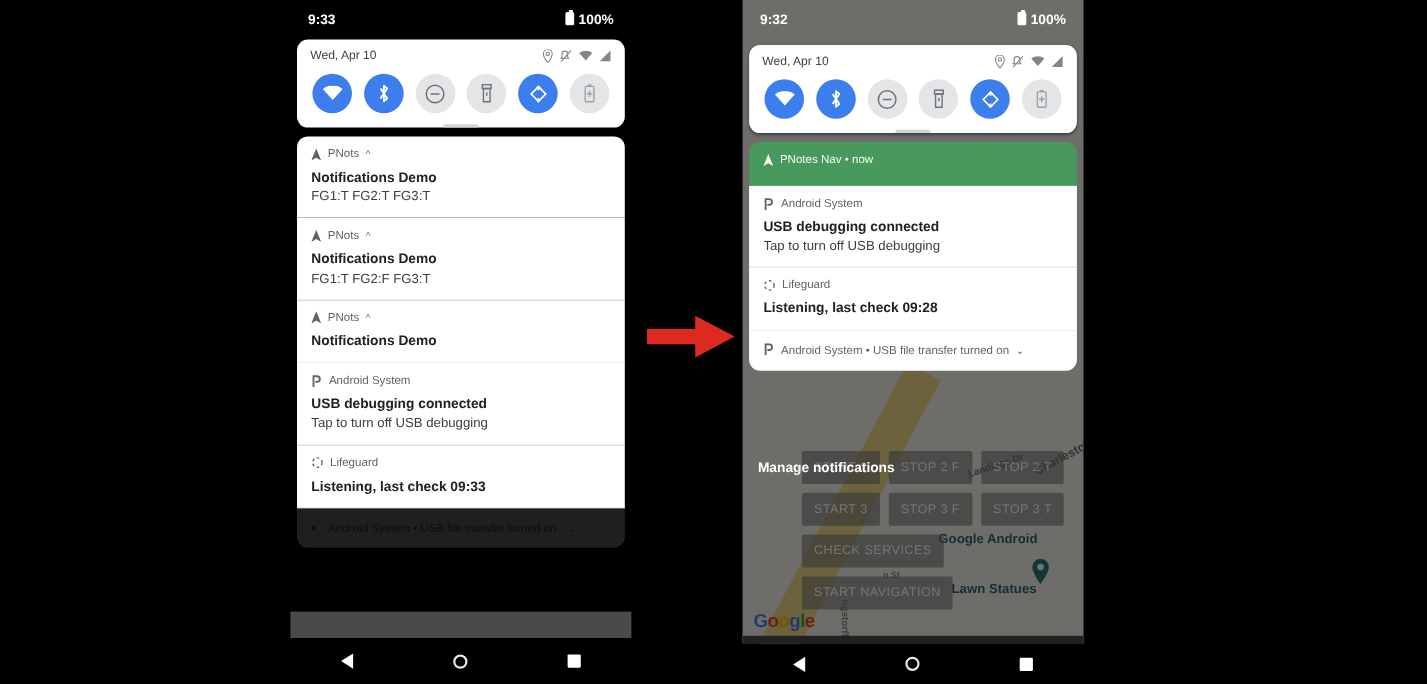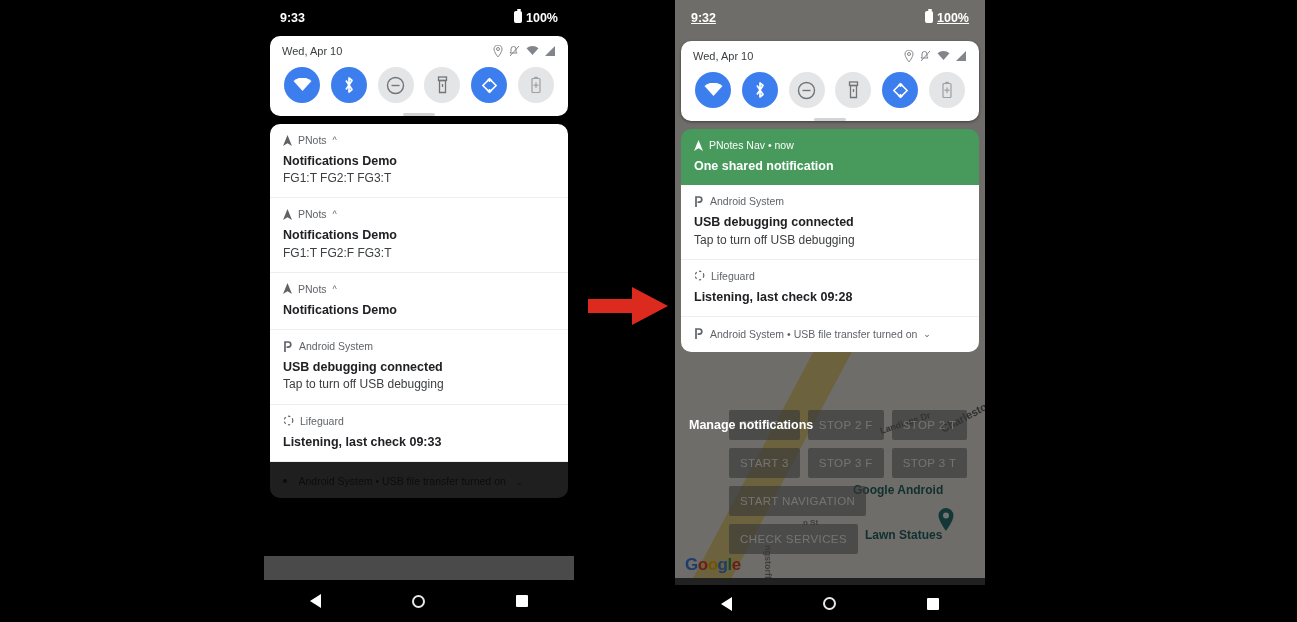--- a/index.html
+++ b/index.html
@@ -325,36 +325,36 @@
             <span class="app-btn">START 2</span>
             <span class="app-btn">STOP 2 F</span>
             <span class="app-btn">STOP 2 T</span>
           </div>
           <div class="btn-line">
             <span class="app-btn">START 3</span>
             <span class="app-btn">STOP 3 F</span>
             <span class="app-btn">STOP 3 T</span>
           </div>
           <div class="btn-line">
+            <span class="app-btn">CHECK SERVICES</span>
+          </div>
+          <div class="btn-line">
             <span class="app-btn">START NAVIGATION</span>
-          </div>
-          <div class="btn-line">
-            <span class="app-btn">CHECK SERVICES</span>
           </div>
         </div>
 
         <div class="google-logo">
           <span>G</span><span>o</span><span>o</span><span>g</span><span>l</span><span>e</span>
         </div>
       </div>
 
       <div class="map-scrim"></div>
       <div class="manage-label">Manage notifications</div>
 
-      <div class="statusbar" style="position:relative;z-index:6;text-decoration:underline;">
+      <div class="statusbar" style="position:relative;z-index:6;">
         <span>9:32</span>
         <span class="right">
           <span class="batt-glyph"></span>
           <span>100%</span>
         </span>
       </div>
 
       <div class="shade" style="margin-top:5px;">
         <div class="shade-header">
           <span class="shade-date">Wed, Apr 10</span>
@@ -422,21 +422,20 @@
 
         <div class="notif green">
           <div class="notif-head">
             <span class="appicon">
               <svg width="9" height="11" viewBox="0 0 9 11">
                   <path d="M4.5 0L9 11 4.5 8.3 0 11z" fill="#fff"></path>
                 </svg>
             </span>
             <span>PNotes Nav • now</span>
           </div>
-          <div class="notif-title">One shared notification</div>
         </div>
 
         <div class="notif">
           <div class="notif-head">
             <span class="appicon">
               <svg width="10" height="11" viewBox="0 0 10 11">
                   <path d="M2 11V1h3.2a2.6 2.6 0 0 1 0 5.2H3.6" fill="none" stroke="#5f6368" stroke-width="1.7"></path>
                 </svg>
             </span>
             <span>Android System</span>

